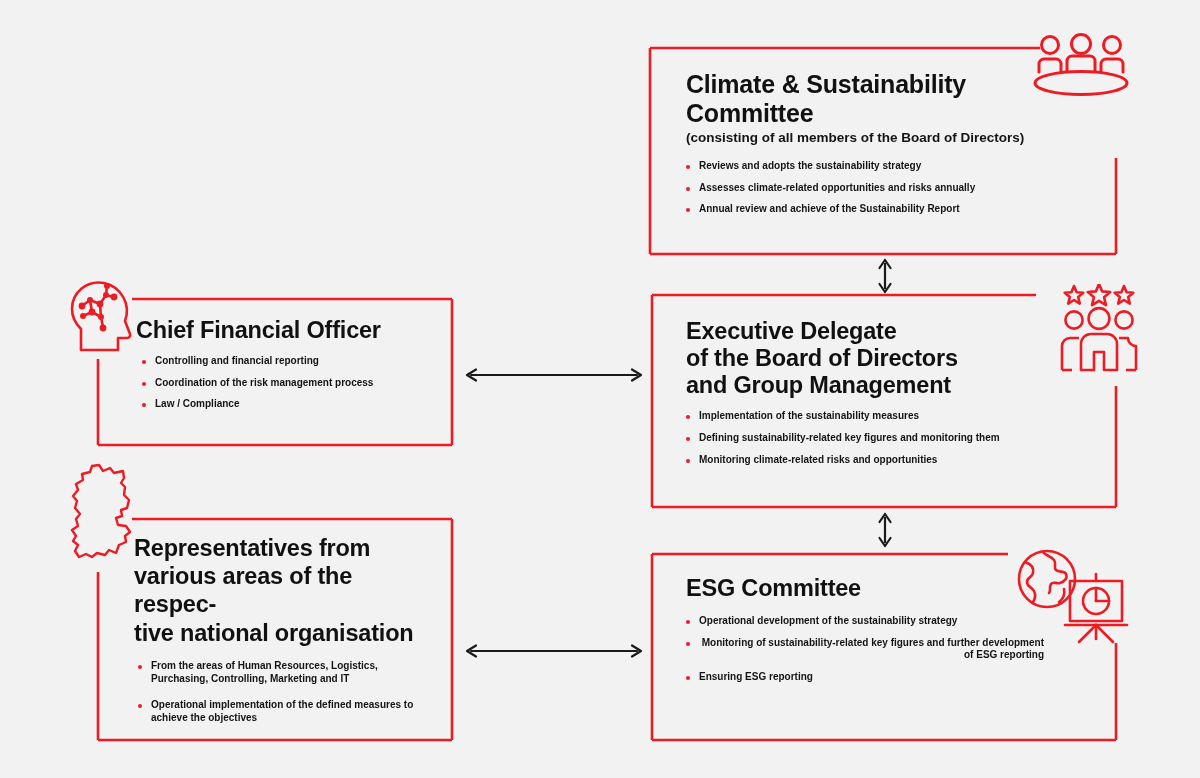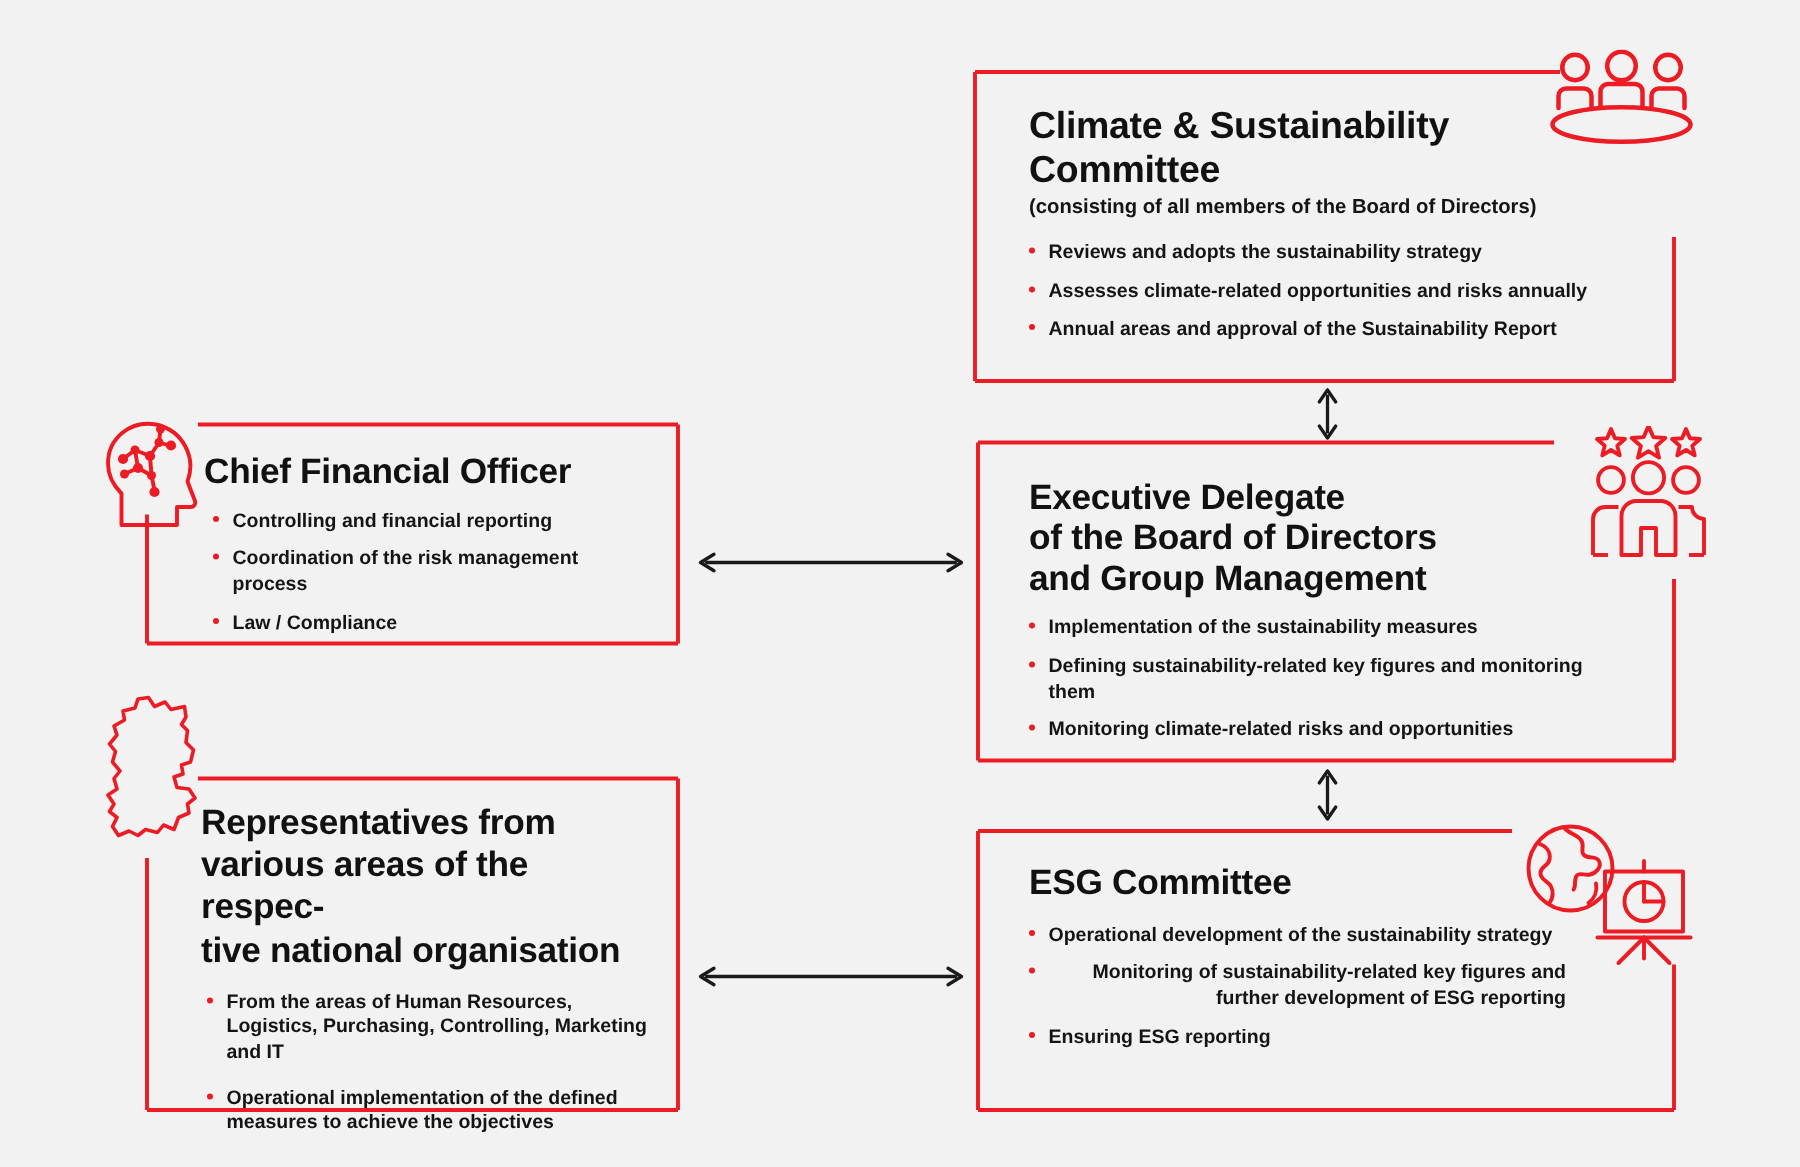--- a/index.html
+++ b/index.html
@@ -32,21 +32,21 @@
     line-height:1.25;
   }
   ul.bullets{
     list-style:none;
     margin:10px 0 0 0;
     padding:0;
   }
   ul.bullets li{
     position:relative;
     padding-left:13px;
-    font-size:13px;
+    font-size:10px;
     font-weight:600;
     line-height:1.28;
     color:#141414;
     margin-bottom:9px;
   }
   ul.bullets li:last-child{margin-bottom:0;}
   ul.bullets li .dot{
     position:absolute;left:0;top:5px;
     width:4px;height:4px;border-radius:50%;
     background:#ed1c24;
@@ -73,21 +73,21 @@
         <path d="M2,208 H468" stroke="#ed1c24" stroke-width="2.6" fill="none"></path>
         <path d="M468,112 V208" stroke="#ed1c24" stroke-width="2.6" fill="none"></path>
       </svg>
     </div>
     <div class="body" style="padding:24px 40px 0 38px;">
       <div class="title" style="font-size:25px;max-width:300px;">Climate &amp; Sustainability Committee</div>
       <div class="subtitle">(consisting of all members of the Board of Directors)</div>
       <ul class="bullets" style="margin-top:13px;">
         <li><span class="dot"></span><span>Reviews and adopts the sustainability strategy</span></li>
         <li><span class="dot"></span><span>Assesses climate-related opportunities and risks annually</span></li>
-        <li><span class="dot"></span><span>Annual areas and approval of the Sustainability Report</span></li>
+        <li><span class="dot"></span><span>Annual review and achieve of the Sustainability Report</span></li>
       </ul>
     </div>
   </div>
 
   <div class="icon" style="left:1031px;top:33px;">
     <svg width="100" height="72" viewBox="0 0 100 72">
       <g stroke="#ed1c24" stroke-width="3" fill="none" stroke-linecap="round" stroke-linejoin="round">
         <circle cx="19" cy="12" r="8.5"></circle>
         <circle cx="50" cy="11" r="9.5"></circle>
         <circle cx="81" cy="12" r="8.5"></circle>
@@ -199,21 +199,21 @@
         <path d="M83,55 H96"></path>
 
         <line x1="52" y1="79" x2="114" y2="79"></line>
         <line x1="83" y1="79" x2="83" y2="93"></line>
         <line x1="83" y1="79" x2="66" y2="96"></line>
         <line x1="83" y1="79" x2="100" y2="96"></line>
       </g>
     </svg>
   </div>
 
-  <div class="card" style="left:96px;top:281px;width:358px;height:184px;">
+  <div class="card" style="left:96px;top:297px;width:358px;height:184px;">
     <div class="frame">
       <svg width="358" height="150" viewBox="0 0 358 150">
         <path d="M36,2 H356" stroke="#ed1c24" stroke-width="2.6" fill="none"></path>
         <path d="M356,2 V148" stroke="#ed1c24" stroke-width="2.6" fill="none"></path>
         <path d="M2,148 H356" stroke="#ed1c24" stroke-width="2.6" fill="none"></path>
         <path d="M2,62 V148" stroke="#ed1c24" stroke-width="2.6" fill="none"></path>
       </svg>
     </div>
     <div class="body" style="padding:20px 18px 0 40px;">
       <div class="title" style="font-size:23.5px;">Chief Financial Officer</div>

